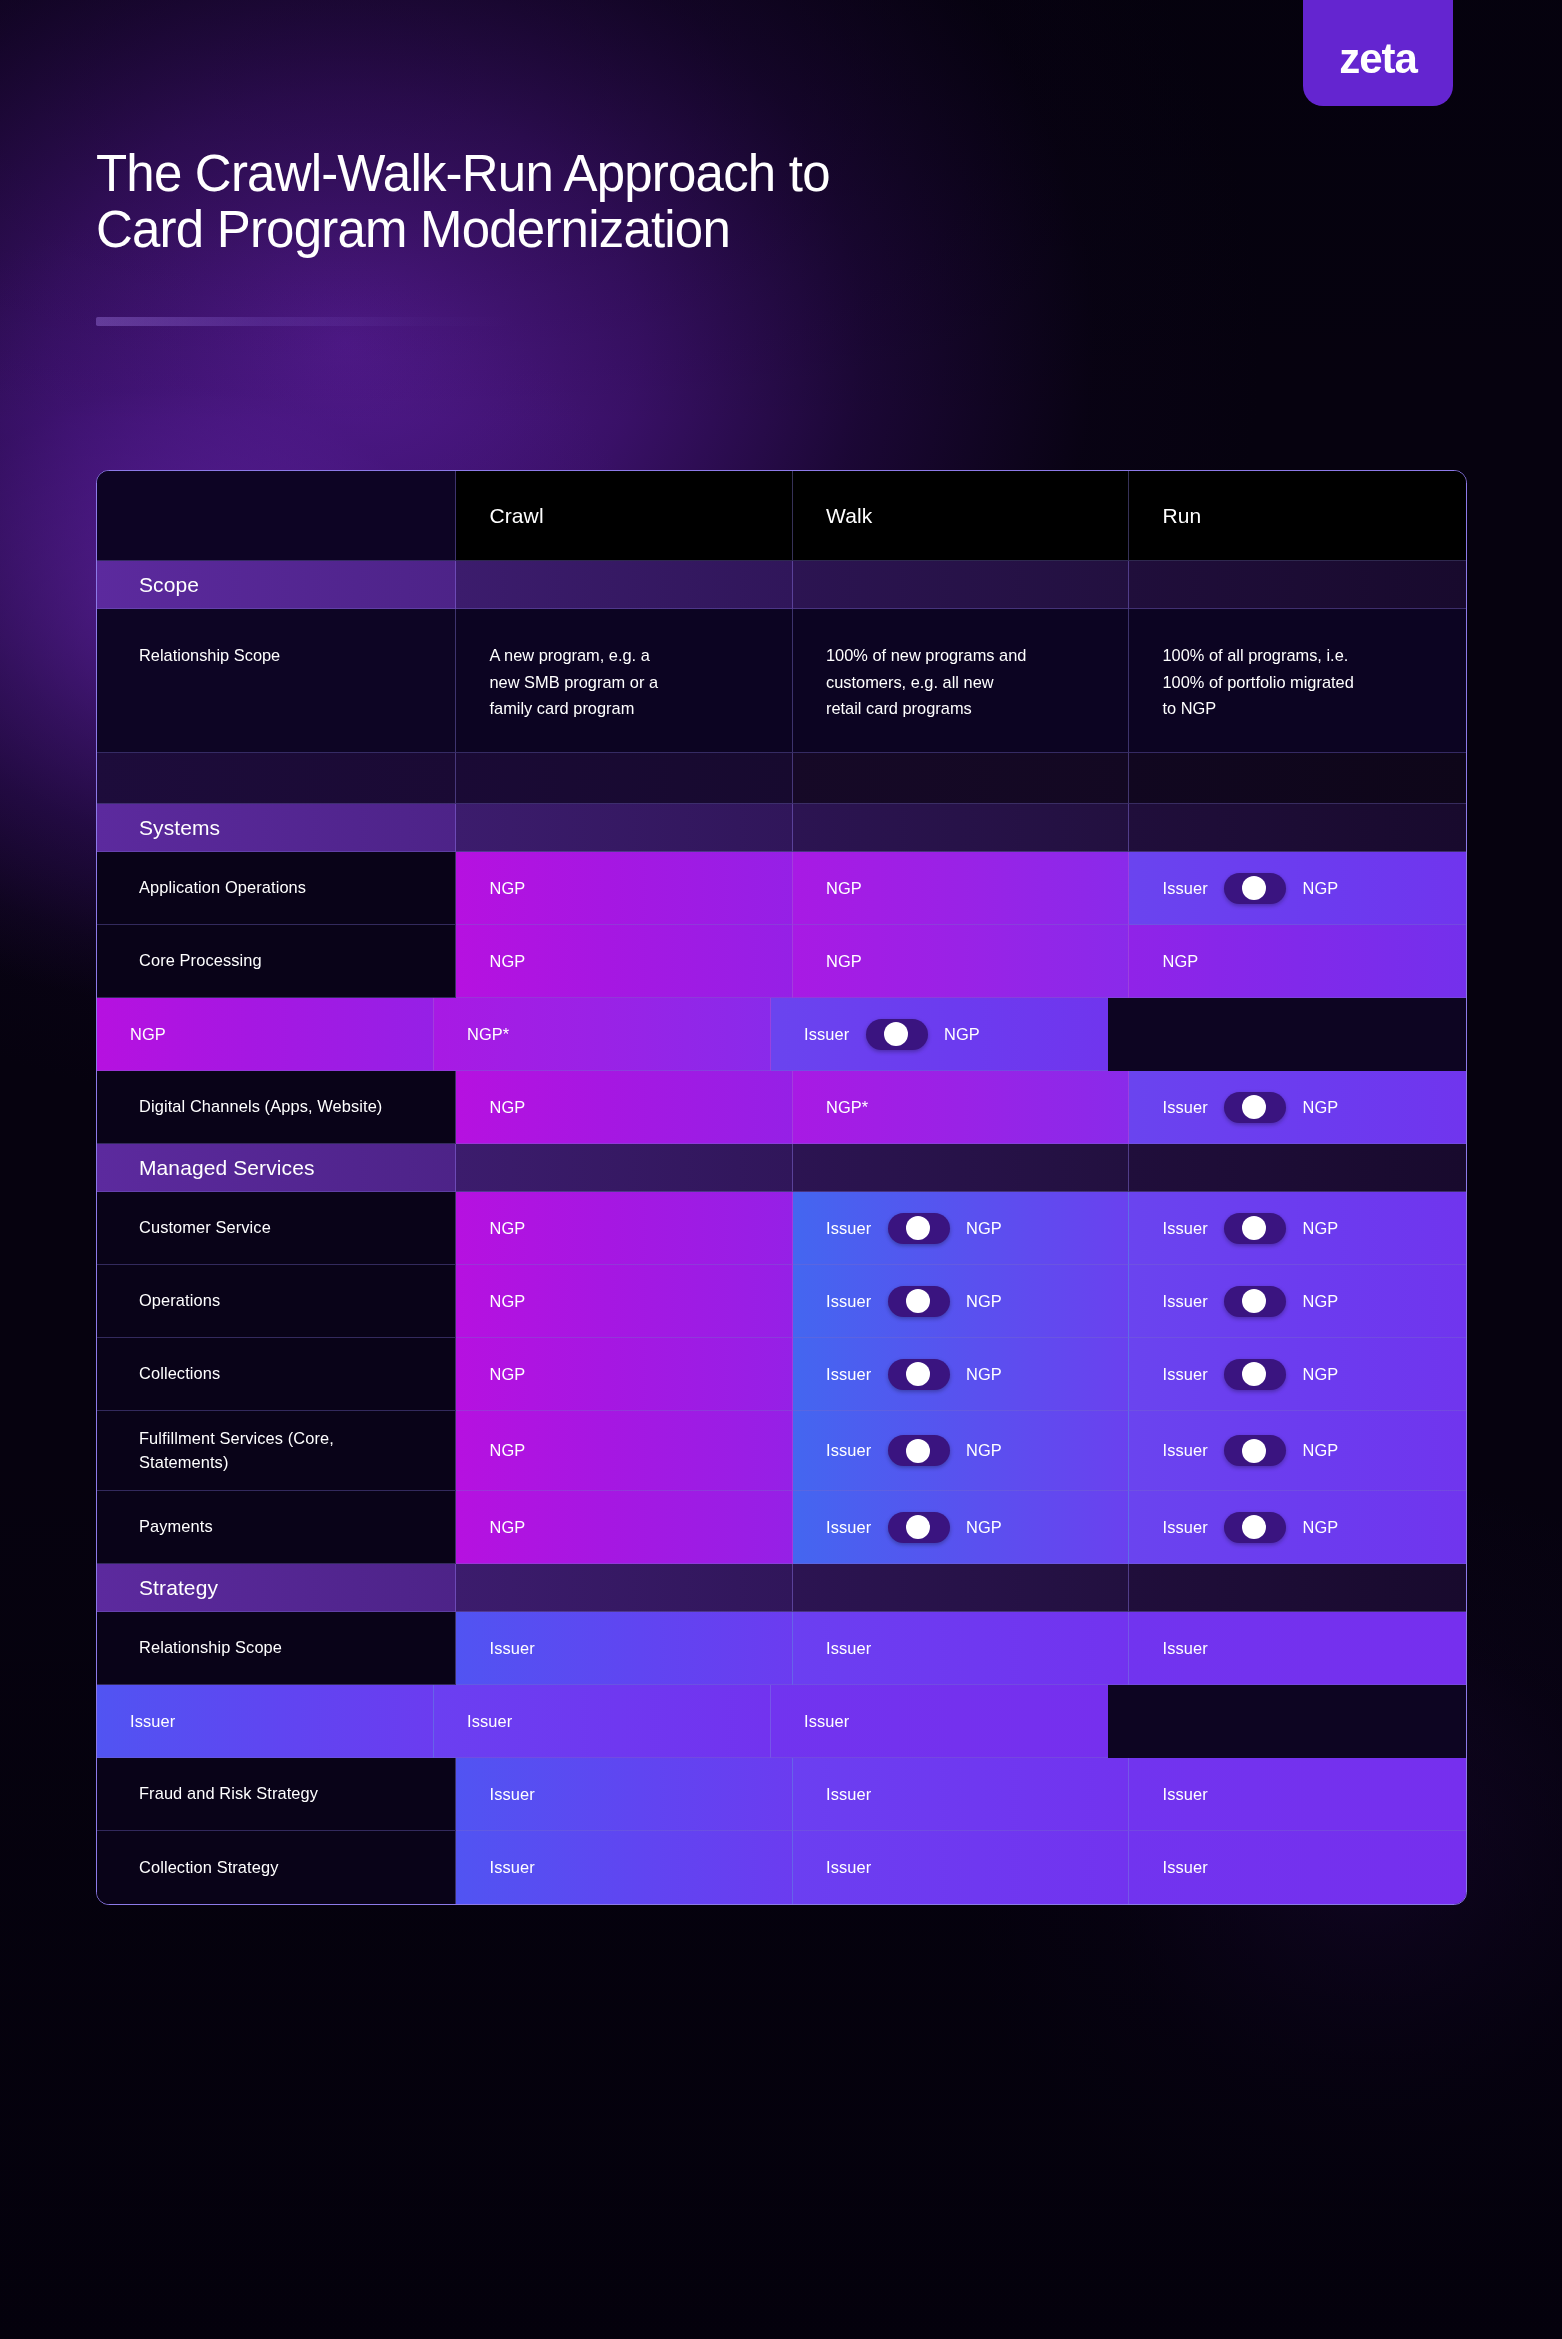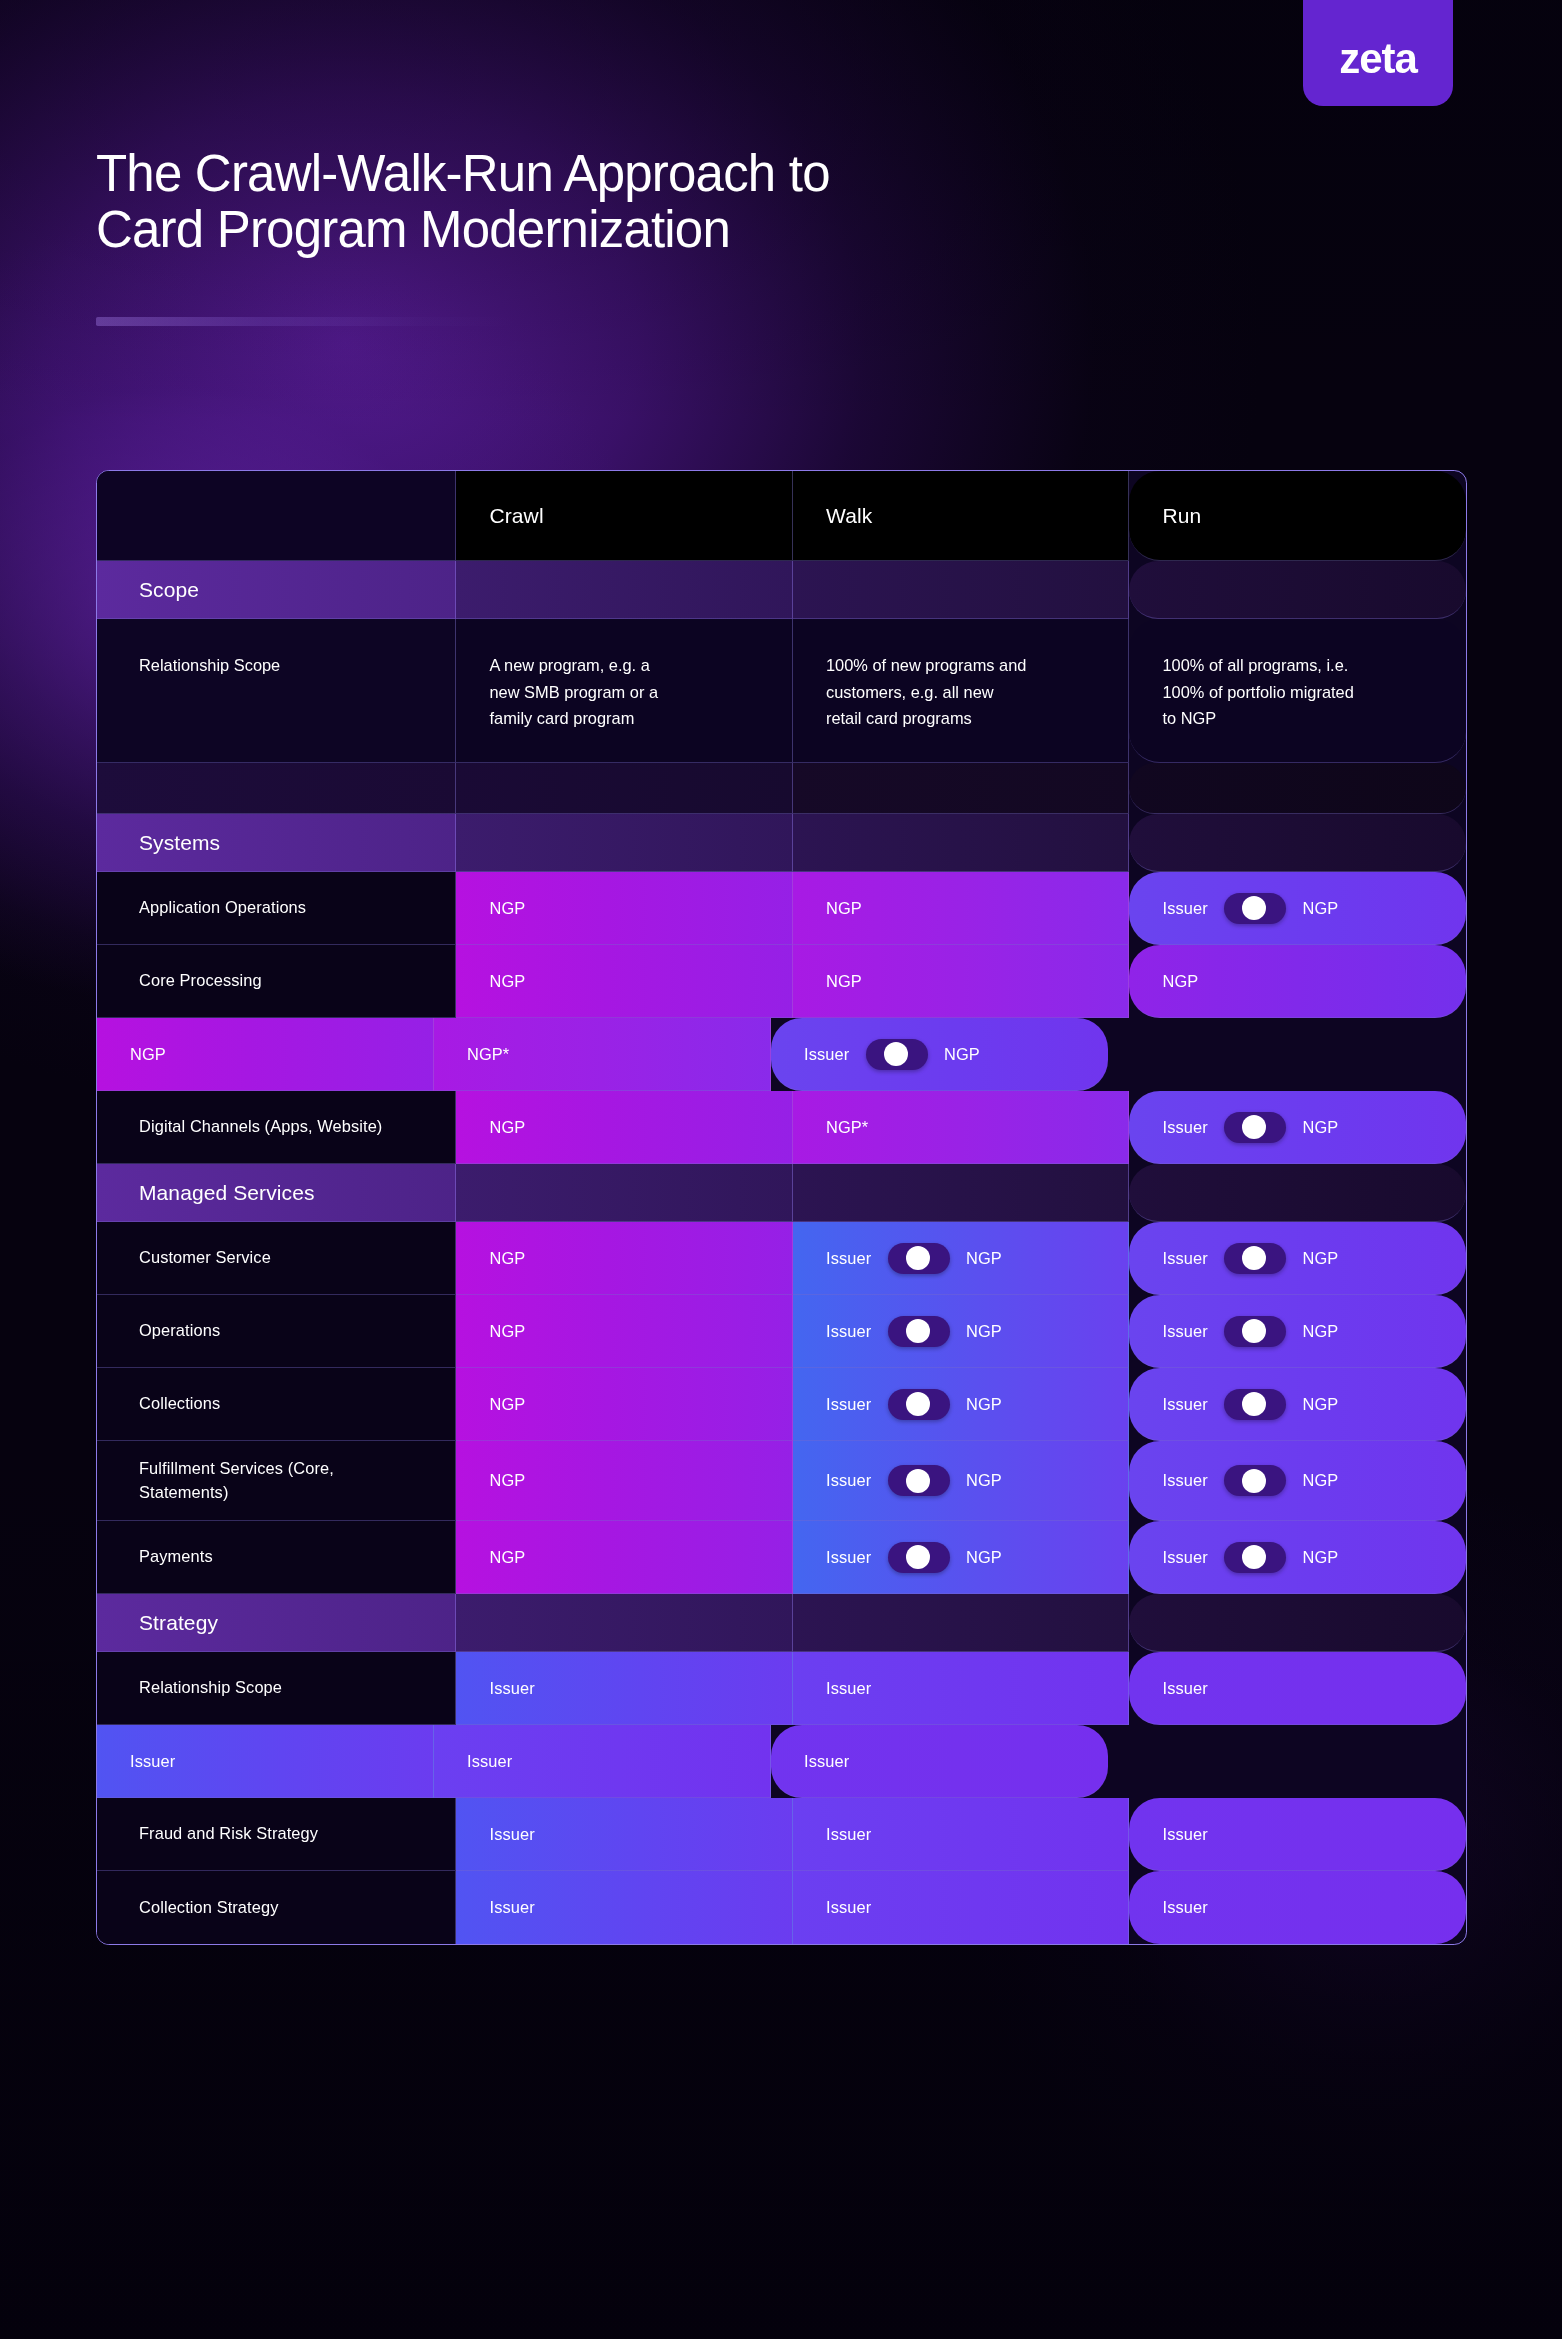--- a/index.html
+++ b/index.html
@@ -136,37 +136,37 @@
     display: flex;
     width: 100%;
   }
   .cell {
     position: relative;
     display: flex;
     align-items: center;
     border-right: 0.9px solid rgba(136, 122, 220, 0.40);
     border-bottom: 0.9px solid rgba(120, 106, 205, 0.38);
   }
-  .cell:last-child { border-right: none; border-radius: 31px; }
+  .cell:last-child { border-right: none; }
   .trow:last-child .cell { border-bottom: none; }
 
   .c0 { width: 360px; padding-left: 42px; }
   .c1, .c2, .c3 { width: 337px; padding-left: 33px; }
 
   
   .r-head .cell  { height: 90px; background: #000000; }
   .r-head .c0    { background: #0d0424; }
   .head-label {
     font-size: 21px;
     font-weight: 400;
     color: #ffffff;
     letter-spacing: 0.1px;
   }
 
-  .r-section .cell { height: 58px; }
+  .r-section .cell { height: 48px; }
   .r-section .c0 {
     background: linear-gradient(to right, #5c2a9e 0%, #4d2388 100%);
   }
   .r-section .c1 {
     background: linear-gradient(to right, #3c1c6d 0%, #30165a 100%);
   }
   .r-section .c2 {
     background: linear-gradient(to right, #2c1452 0%, #22103f 100%);
   }
   .r-section .c3 {

